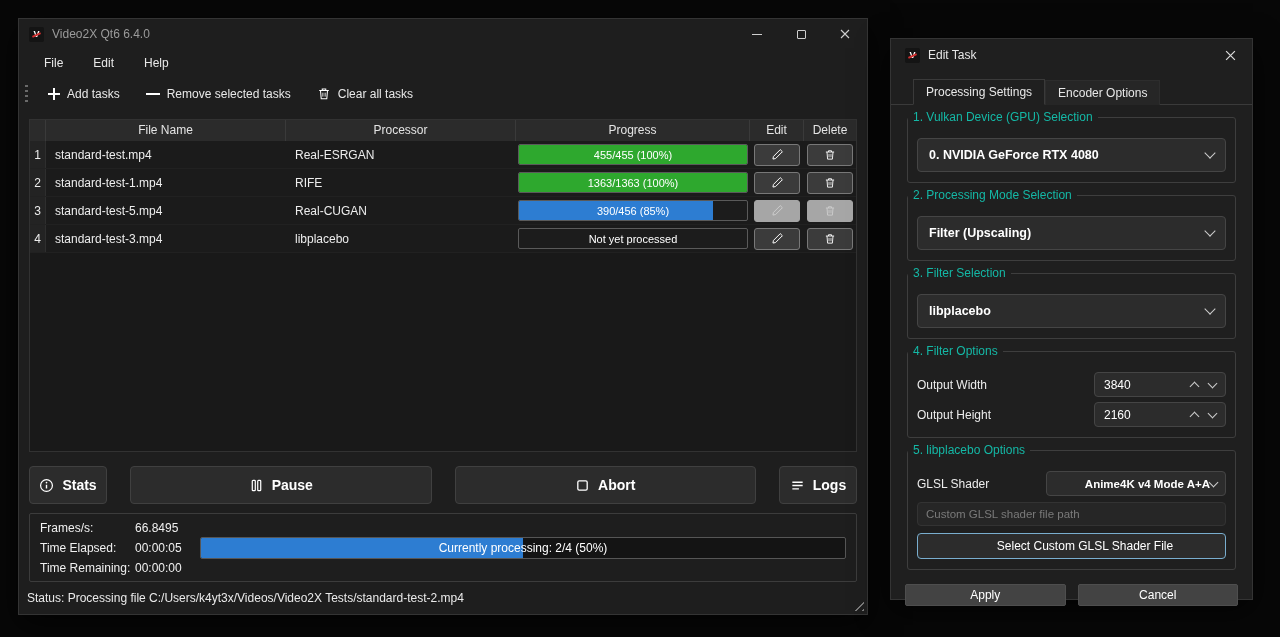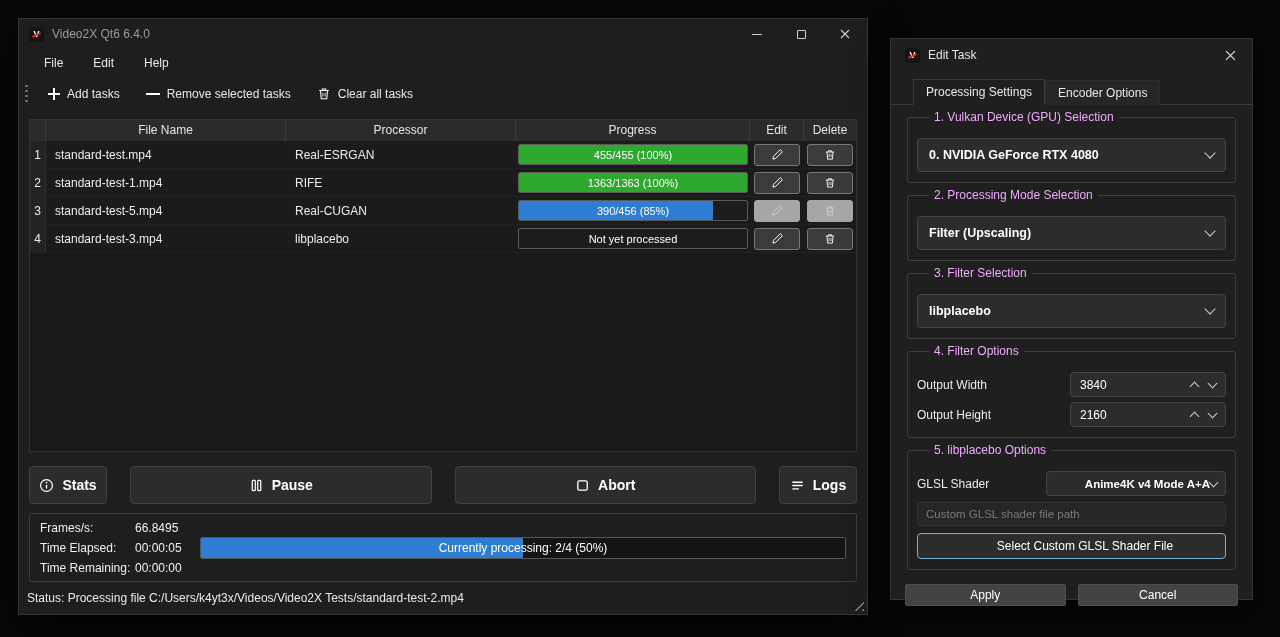--- a/index.html
+++ b/index.html
@@ -94,35 +94,35 @@
   
   .dialog-win .titlebar { height:32px; padding-left:14px; }
   .tabbar { display:flex; align-items:flex-end; padding-left:22px; margin-top:8px;
             border-bottom:1px solid #3a3a3a; }
   .tab { font-size:12px; padding:5px 12px; margin-bottom:-1px; }
   .tab.active { background:#1f1f1f; border:1px solid #3a3a3a; border-bottom:1px solid #1f1f1f; }
   .tab.inactive { background:#262626; border:1px solid #2d2d2d; border-bottom:none; }
 
   .group { position:relative; border:1px solid #3e3e3e; border-radius:3px;
            margin:12px 16px 0; padding:20px 9px 10px; }
-  .legend { position:absolute; top:-8px; left:21px; background:#1f1f1f; padding:0 5px;
-            font-size:12px; color:#f0abfc; }
+  .legend { position:absolute; top:-8px; left:0; background:#1f1f1f; padding:0 5px;
+            font-size:12px; color:#14b8a6; }
   .combo { height:34px; background:#2c2c2c; border:1px solid #454545; border-radius:4px;
            display:flex; align-items:center; justify-content:space-between; padding:0 11px; }
   .combo .combo-text { font-size:12.5px; font-weight:bold; color:#fff; }
   .chev-down { width:8px; height:8px; border-right:1.7px solid #cdcdcd; border-bottom:1.7px solid #cdcdcd;
                transform:rotate(45deg); margin-top:-4px; flex:0 0 auto; }
   .chev-up { width:7px; height:7px; border-right:1.6px solid #cdcdcd; border-bottom:1.6px solid #cdcdcd;
              transform:rotate(-135deg); margin-top:3px; }
   .chev-dn-sm { width:7px; height:7px; border-right:1.6px solid #cdcdcd; border-bottom:1.6px solid #cdcdcd;
                 transform:rotate(45deg); margin-top:-3px; }
   .form-row { display:flex; align-items:center; justify-content:space-between; margin-top:5px; }
   .form-row:first-of-type { margin-top:0; }
   .form-label { font-size:12px; color:#ececec; }
-  .spin { width:156px; height:25px; background:#2c2c2c; border:1px solid #454545; border-radius:4px;
+  .spin { width:132px; height:25px; background:#2c2c2c; border:1px solid #454545; border-radius:4px;
           display:flex; align-items:center; }
   .spin-val { flex:1; font-size:12px; color:#fff; padding-left:9px; }
   .spin-arrows { display:flex; align-items:center; gap:11px; margin-right:9px; }
   .combo-sm { width:180px; height:25px; background:#2c2c2c; border:1px solid #454545; border-radius:4px;
               display:flex; align-items:center; justify-content:flex-end; padding:0 8px; }
   .combo-sm .combo-text { font-size:11.5px; font-weight:bold; color:#fff; }
   .path-input { width:100%; height:24px; margin-top:6px; background:#262626; border:1px solid #333;
                 border-radius:4px; color:#9a9a9a; font-size:11.5px; padding:0 8px;
                 font-family:inherit; }
   .path-input::placeholder { color:#7a7a7a; }

